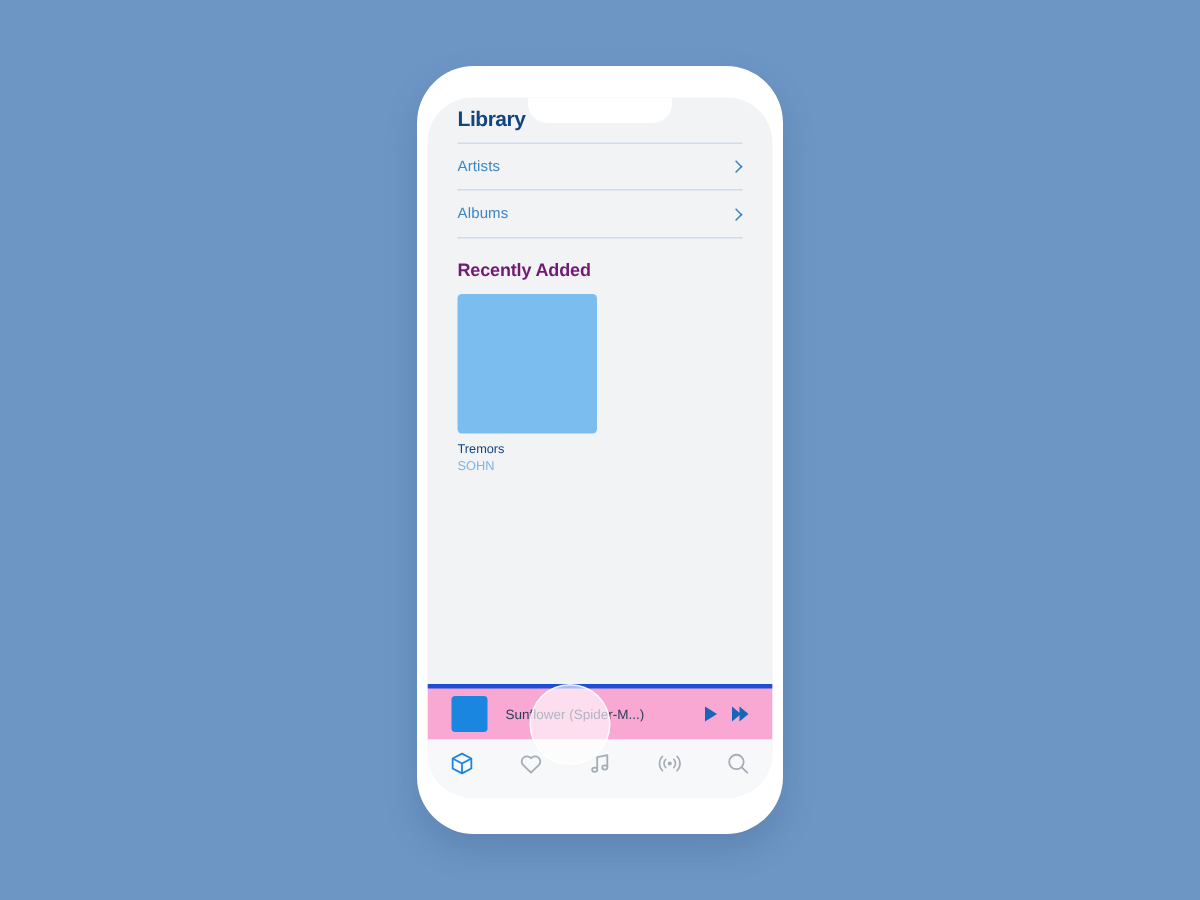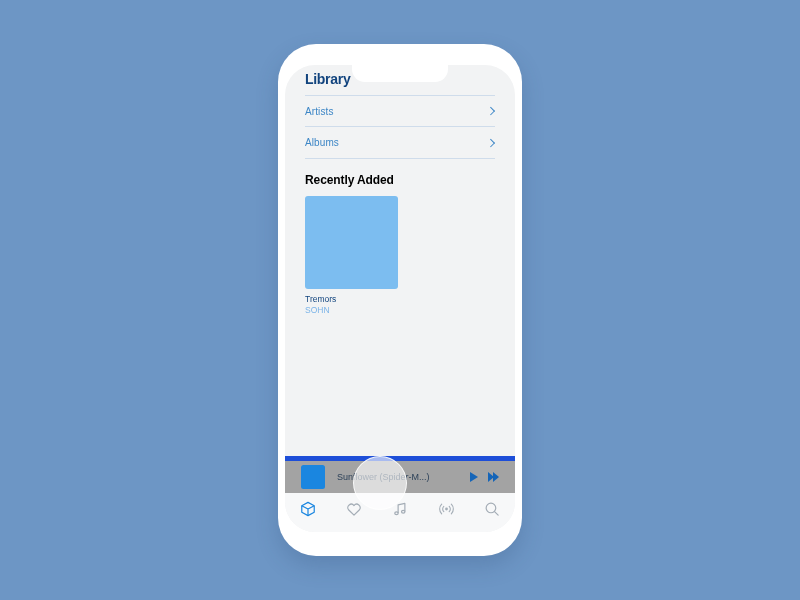--- a/index.html
+++ b/index.html
@@ -123,21 +123,21 @@
     height: 4.5px;
     border-right: 1.6px solid #3d86c6;
     border-top: 1.6px solid #3d86c6;
     transform: rotate(45deg);
   }
 
   
   .section-title {
     font-size: 12px;
     font-weight: bold;
-    color: #000000;
+    color: #701a75;
     margin-top: 14px;
     margin-bottom: 9px;
     letter-spacing: -0.1px;
   }
 
   .album-grid {
     display: flex;
     gap: 11px;
   }
 
@@ -171,22 +171,22 @@
     text-overflow: ellipsis;
   }
 
   
   .mini-player {
     position: absolute;
     left: 0;
     right: 0;
     bottom: 39px;
     height: 37px;
-    background: #a3a3a3;
-    border-top: 5px solid #1d4ed8;
+    background: #f9a8d4;
+    border-top: 3px solid #1d4ed8;
     display: flex;
     align-items: center;
     padding: 0 16px;
     z-index: 3;
   }
 
   .np-art {
     width: 24px;
     height: 24px;
     background: #1a86e0;

